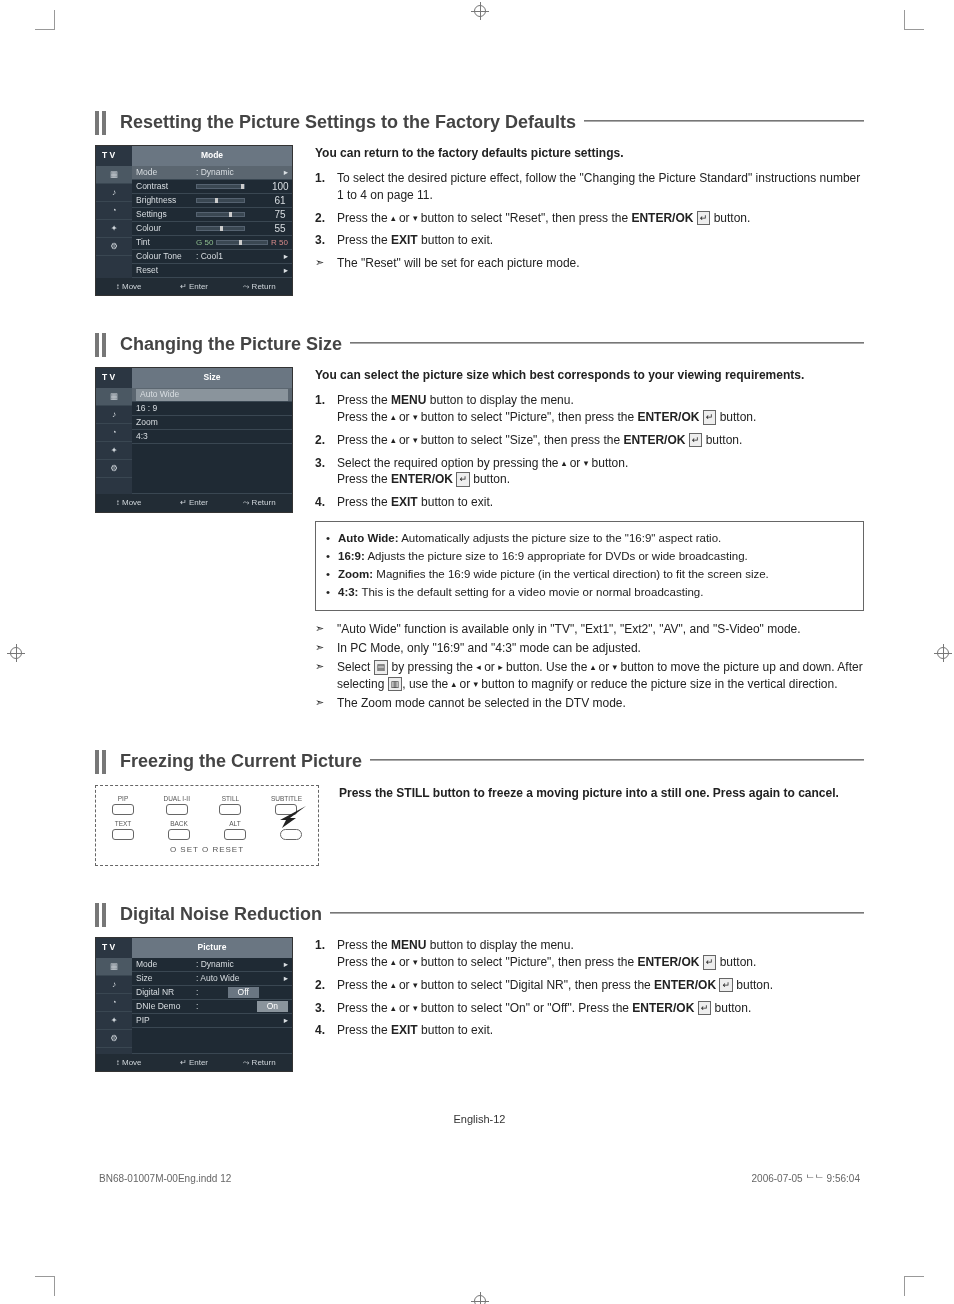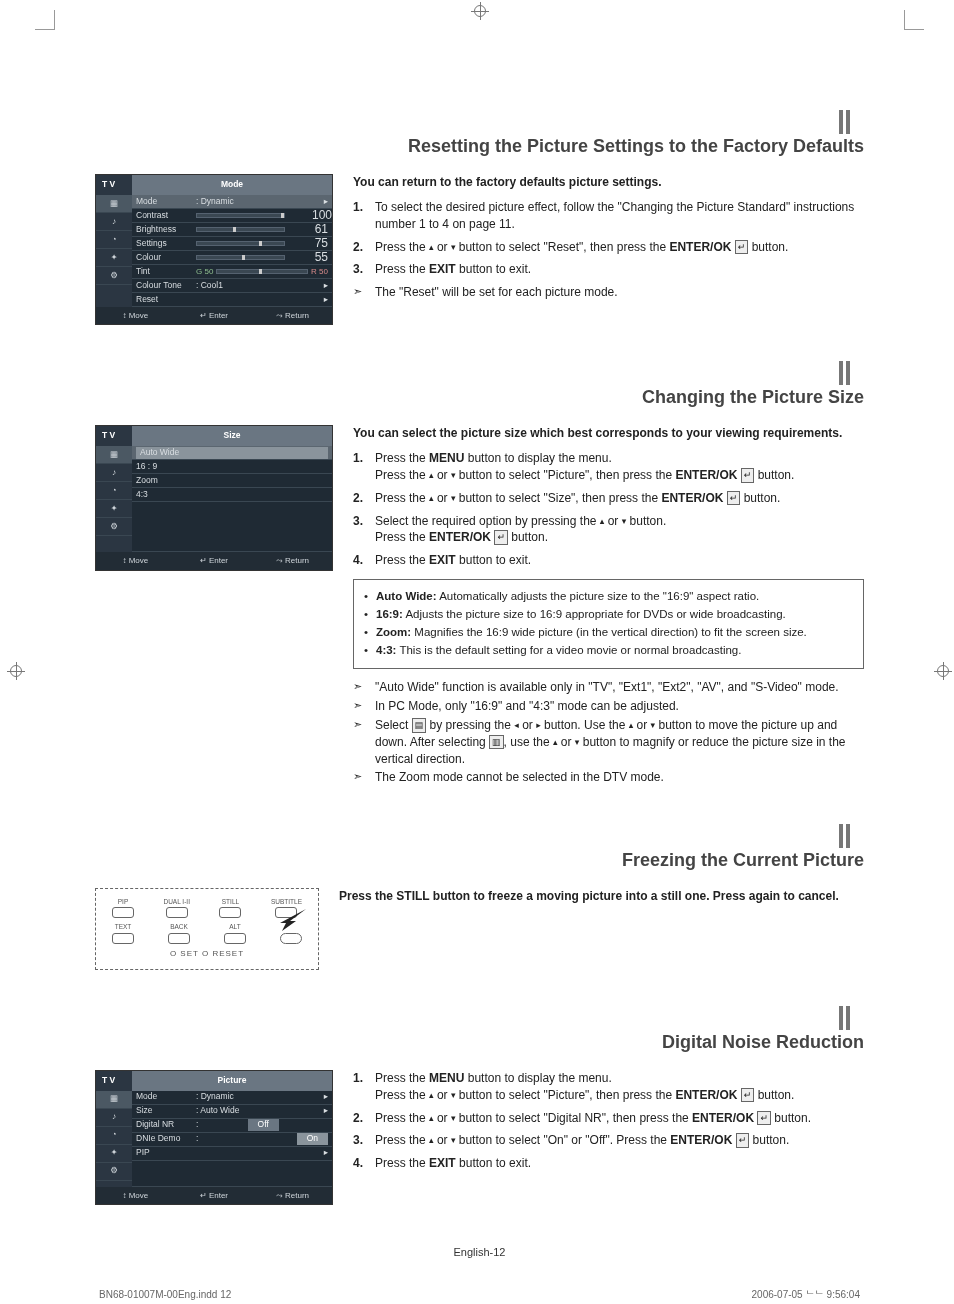--- a/index.html
+++ b/index.html
@@ -12,21 +12,21 @@
   .crop-br { bottom: -20px; right: -20px; border-left: 1px solid #999; border-top: 1px solid #999; }
   .reg-mark { position: absolute; width: 18px; height: 18px; }
   .reg-mark:before { content:""; position:absolute; left:50%; top:0; width:1px; height:100%; background:#777;}
   .reg-mark:after { content:""; position:absolute; top:50%; left:0; height:1px; width:100%; background:#777;}
   .reg-mark span { position:absolute; left:3px; top:3px; right:3px; bottom:3px; border:1px solid #777; border-radius:50%;}
   .reg-top { top:-28px; left:50%; transform:translateX(-50%);}
   .reg-left { left:-48px; top:50%; transform:translateY(-50%);}
   .reg-right { right:-48px; top:50%; transform:translateY(-50%);}
   .reg-bot { bottom:-34px; left:50%; transform:translateX(-50%);}
   .section { margin-bottom: 36px; }
-  .section-header { display:flex; align-items:flex-end; margin-bottom: 10px; flex-direction: column; }
+  .section-header { display:flex; align-items:center; margin-bottom: 10px; }
   .header-bars { display:flex; gap:3px; margin-right:14px; height:24px;}
   .header-bars i { width:4px; background:#777; display:block; height:24px;}
   .section-title { font-size: 18px; font-weight: bold; color:#444; flex:0 0 auto;}
   .section-rule { flex:1; border-top:1px solid #777; border-bottom:1px solid #aaa; height:2px; margin-left:8px; margin-bottom:3px;}
   .section-body { display:flex; gap:20px; }
   .menu-figure { flex:0 0 200px; }
   .content { flex:1; }
   .intro { font-weight: bold; margin-bottom: 8px; font-size:12px; color:#222;}
   ol.steps { list-style:none; padding:0; }
   ol.steps li { display:flex; margin-bottom:6px; }
@@ -35,55 +35,55 @@
   .note-list { margin-top:6px; }
   .note-list .note-row { display:flex; margin-bottom:2px;}
   .note-list .note-row .arw { width:22px; flex:0 0 22px; font-size:11px;}
   .note-list .note-row .txt { flex:1;}
   .bullet-box { border:1px solid #666; padding:8px 10px; margin-top:10px; font-size:11.5px; }
   .bullet-box .brow { display:flex; margin-bottom:2px;}
   .bullet-box .brow .dot { width:12px; flex:0 0 12px;}
   .inline-icon { display:inline-block; border:1px solid #666; padding:0 2px; font-size:9px; vertical-align:1px; background:#eee;}
   .tri { font-size:9px; vertical-align:1px;}
   
-  .osd { width:238px; border:1px solid #333; font-size:8.5px; color:#fff; background:#1f2a34; }
+  .osd { width:198px; border:1px solid #333; font-size:8.5px; color:#fff; background:#1f2a34; }
   .osd-top { display:flex; background:#2b3642;}
   .osd-top .tv { width:36px; padding:4px 6px; font-weight:bold; background:#2b3642;}
   .osd-top .title { flex:1; text-align:center; background:#6a7682; padding:4px 0; font-weight:bold;}
   .osd-body { display:flex; }
   .osd-icons { width:36px; background:#2b3642; display:flex; flex-direction:column;}
   .osd-icons span { height:18px; border-bottom:1px solid #3a4752; display:flex; align-items:center; justify-content:center; color:#cfd5da;}
   .osd-icons span.sel { background:#4b5863;}
   .osd-rows { flex:1;}
   .osd-row { display:flex; align-items:center; height:14px; padding:0 4px; border-bottom:1px solid #3a4752;}
   .osd-row.hl { background:#5b6670;}
   .osd-row .lbl { flex:0 0 60px; color:#d9dee2;}
   .osd-row .val { flex:1; display:flex; align-items:center; gap:3px;}
   .slider { flex:1; height:5px; background:#3a4752; position:relative; border:1px solid #556270;}
   .slider i { position:absolute; right:0; top:-1px; height:5px; width:3px; background:#ccc;}
-  .numv { width:16px; text-align:right; color:#d9dee2; font-size:12px;margin-left:24px;}
+  .numv { width:16px; text-align:center; color:#d9dee2; font-size:10px;margin-left:24px;}
   .chipn { color:#d9dee2;}
   .tintbar { flex:1; display:flex; gap:2px; align-items:center;}
   .tintbar .g { color:#8fbf8f; font-size:8px;}
   .tintbar .r { color:#d68a8a; font-size:8px;}
   .osd-bot { display:flex; background:#222c35; font-size:8px; color:#cfd5da;}
   .osd-bot span { flex:1; text-align:center; padding:3px 0;}
   
   .remote { width:224px; border:1px dashed #666; padding:8px 16px 10px 16px; font-size:8px; color:#555;}
   .remote .row1, .remote .row2 { display:flex; justify-content:space-between; align-items:center;}
   .remote .btn { display:flex; flex-direction:column; align-items:center; gap:1px;}
   .remote .btn .cap { font-size:6.5px;}
   .remote .btn .key { border:1px solid #666; border-radius:3px; width:22px; height:11px; background:#fff;}
   .remote .row3 { text-align:center; margin-top:4px;}
   .remote .circ { font-size:8px; letter-spacing:1px;}
   .remote .arrow-ind { position:relative;}
   .remote .arrow-shape { position:absolute; right:-6px; top:12px; width:32px; height:22px; pointer-events:none;}
   .remote .arrow-shape svg { width:100%; height:100%;}
   .page-foot { text-align:center; font-size:11px; margin-top:40px; color:#333;}
-  .doc-foot { display:flex; justify-content:space-between; font-size:10px; color:#666; margin-top:28px; padding:0 4px;text-align:center;}
+  .doc-foot { display:flex; justify-content:space-between; font-size:10px; color:#666; margin-top:44px; padding:0 4px;text-align:center;}
 </style>
 </head>
 <body>
 
 <div class="page">
   <div class="crop-tl"></div>
   <div class="crop-tr"></div>
   <div class="crop-bl"></div>
   <div class="crop-br"></div>
   <div class="reg-mark reg-top">

